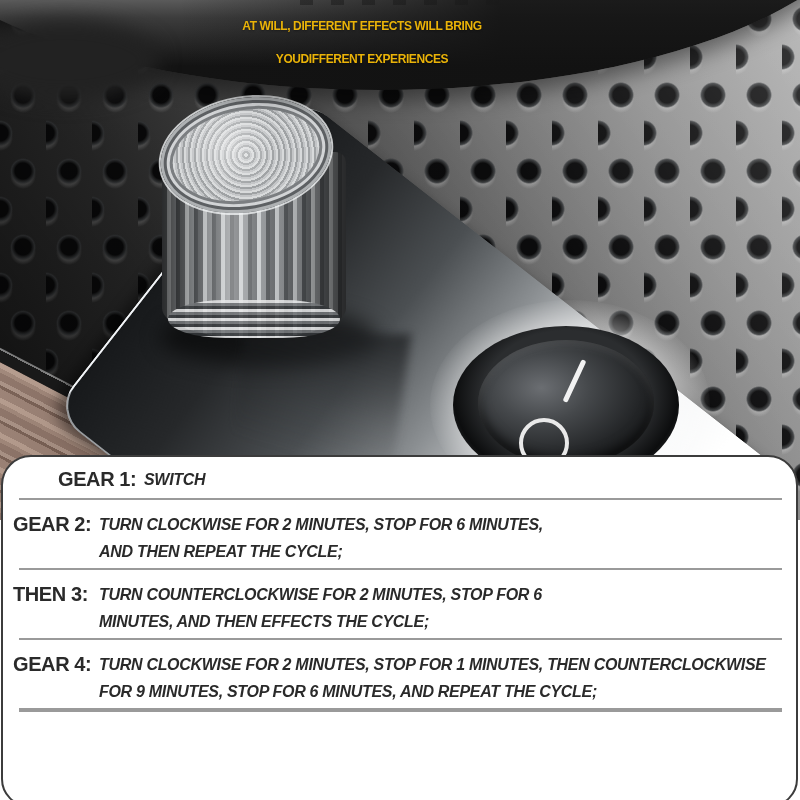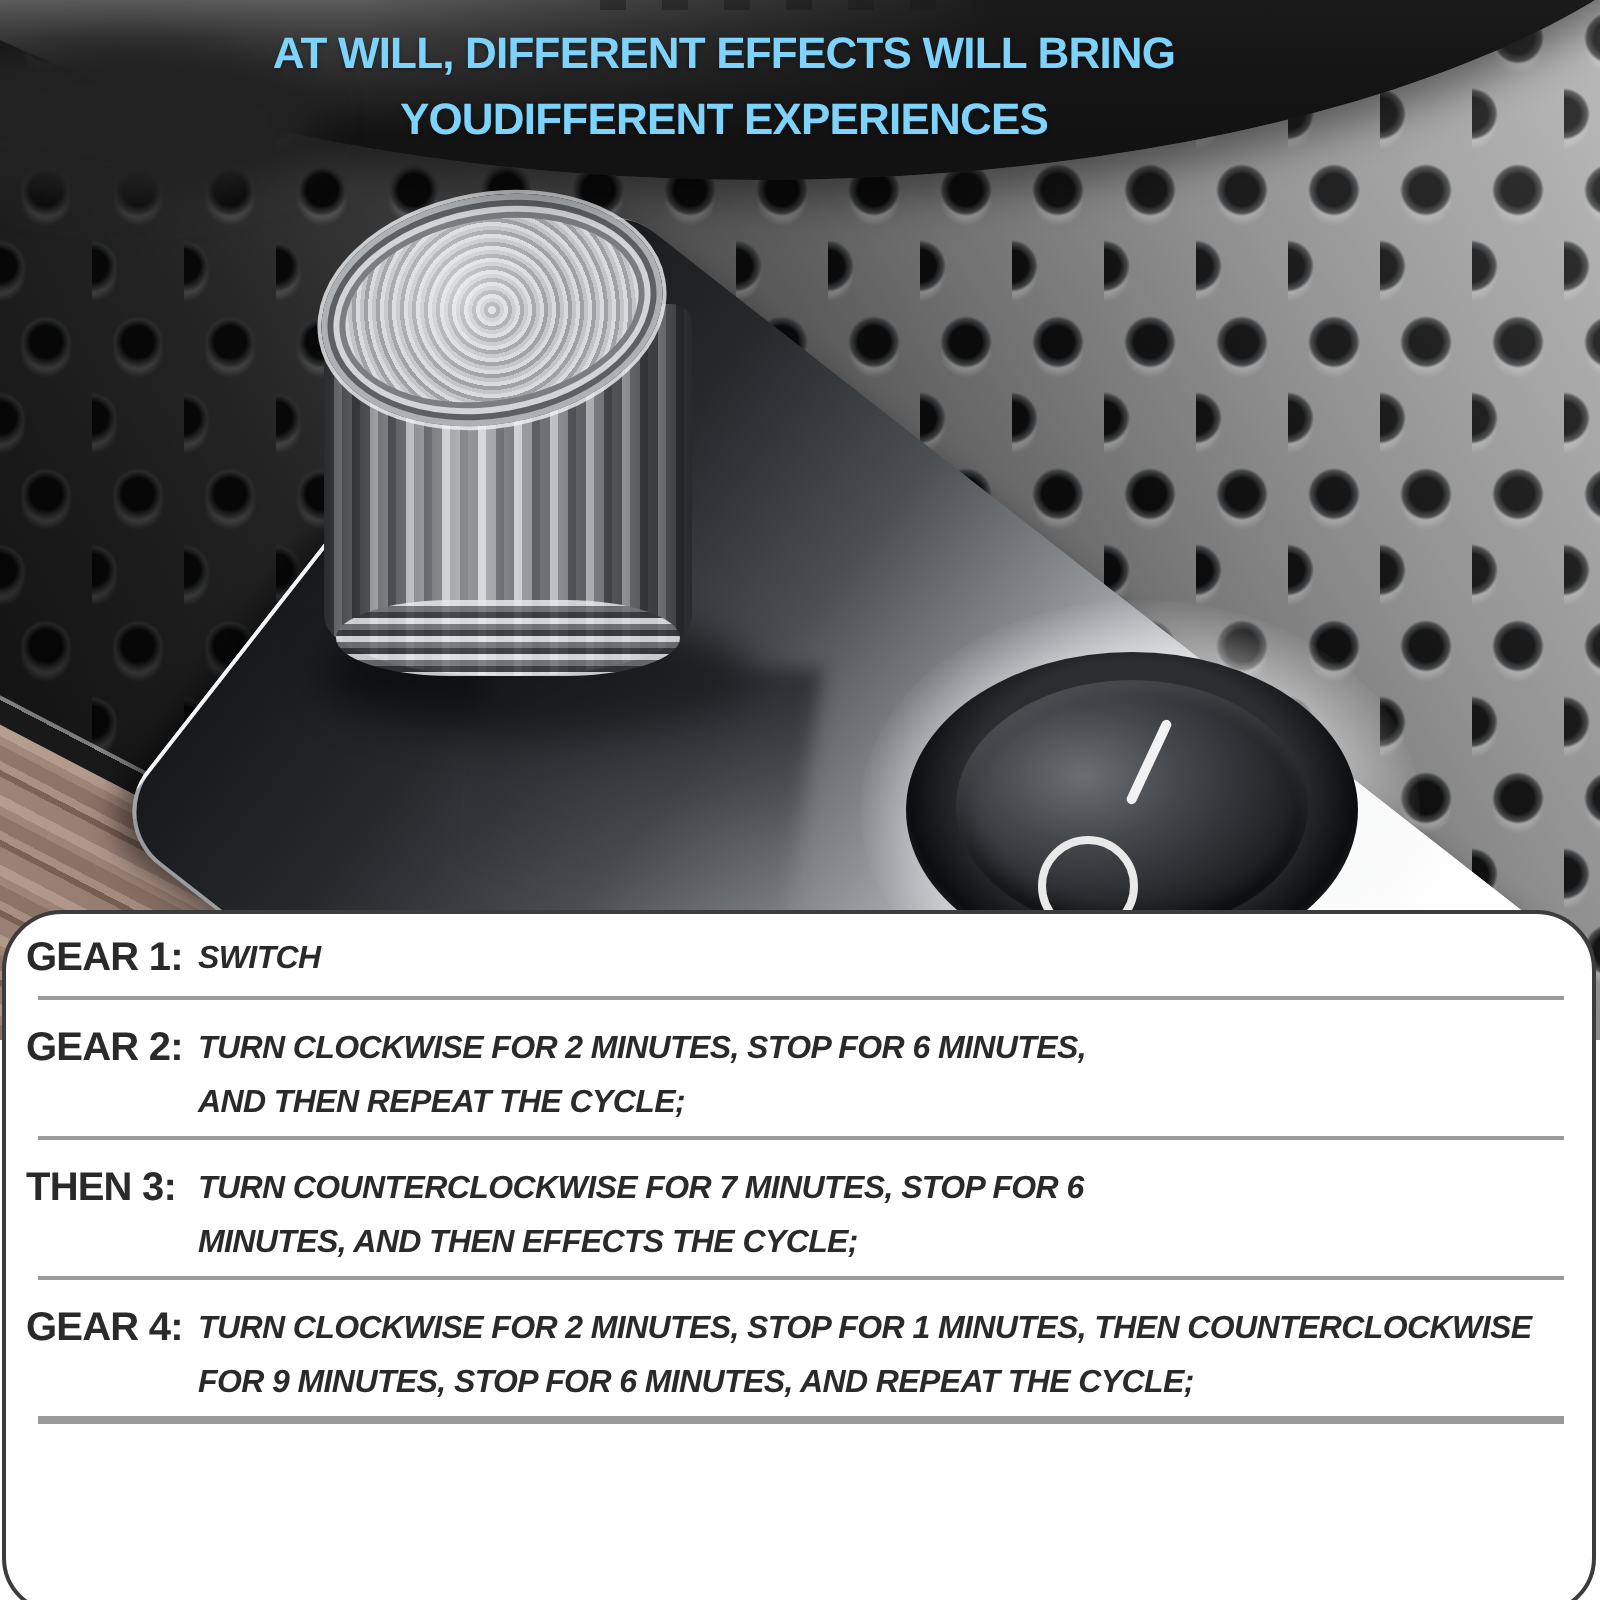--- a/index.html
+++ b/index.html
@@ -78,29 +78,29 @@
     background:
       linear-gradient(to right, rgba(18,18,18,0) 30%, rgba(18,18,18,.88) 62%),
       linear-gradient(180deg, #f2f2f2 40%, #d6d6d6 55%, #9a9a9a 68%, #3c3c3c 82%, #131313 94%);
     box-shadow:0 10px 22px rgba(0,0,0,.45);}
   .top-object-left{position:absolute;left:-30px;top:20px;width:190px;height:80px;border-radius:50%;
     background:#222222;filter:blur(10px);z-index:10;}
   .cut-text-remnant{position:absolute;left:300px;top:0;width:210px;height:5px;opacity:.55;z-index:12;
     background:repeating-linear-gradient(90deg, rgba(25,25,25,.9) 0 13px, rgba(25,25,25,0) 13px 31px);}
 
   .hero-heading{position:absolute;left:0;top:10px;width:724px;text-align:center;z-index:12;
-    color:#7dd3fc;font-size:22px;font-weight:700;letter-spacing:-0.4px;line-height:33px;
+    color:#eab308;font-size:12px;font-weight:700;letter-spacing:-0.4px;line-height:33px;
     text-shadow:0 1px 2px rgba(0,0,0,.35);}
 
   
   .panel{position:absolute;left:1px;top:455px;width:797px;height:352px;box-sizing:border-box;z-index:20;
     background:#ffffff;border:2px solid #3c3c3c;border-radius:30px 30px 28px 28px;
     color:#2a2a2a;}
   .gear-row{display:flex;align-items:flex-start;padding:11px 8px 3px 10px;}
-  .gear-row.first{padding:9px 0 5px 10px;}
+  .gear-row.first{padding:9px 0 5px 10px;margin-left:45px;}
   .gear-label{flex:0 0 86px;font-size:20px;font-weight:700;letter-spacing:-0.4px;line-height:27px;white-space:nowrap;}
   .gear-desc{font-size:16px;font-weight:700;letter-spacing:-0.3px;line-height:27px;font-style:italic;}
   .gear-line{white-space:nowrap;}
   .divider{border:0;border-top:2px solid #9a9a9a;margin:0 14px 0 16px;}
 </style>
 </head>
 <body>
 
 <div class="screen">
 
@@ -152,21 +152,21 @@
       <div class="gear-desc">
         <div class="gear-line">TURN CLOCKWISE FOR 2 MINUTES, STOP FOR 6 MINUTES,</div>
         <div class="gear-line">AND THEN REPEAT THE CYCLE;</div>
       </div>
     </div>
     <hr class="divider">
 
     <div class="gear-row">
       <div class="gear-label">THEN 3:</div>
       <div class="gear-desc">
-        <div class="gear-line">TURN COUNTERCLOCKWISE FOR 7 MINUTES, STOP FOR 6</div>
+        <div class="gear-line">TURN COUNTERCLOCKWISE FOR 2 MINUTES, STOP FOR 6</div>
         <div class="gear-line">MINUTES, AND THEN EFFECTS THE CYCLE;</div>
       </div>
     </div>
     <hr class="divider">
 
     <div class="gear-row">
       <div class="gear-label">GEAR 4:</div>
       <div class="gear-desc">
         <div class="gear-line">TURN CLOCKWISE FOR 2 MINUTES, STOP FOR 1 MINUTES, THEN COUNTERCLOCKWISE</div>
         <div class="gear-line">FOR 9 MINUTES, STOP FOR 6 MINUTES, AND REPEAT THE CYCLE;</div>

